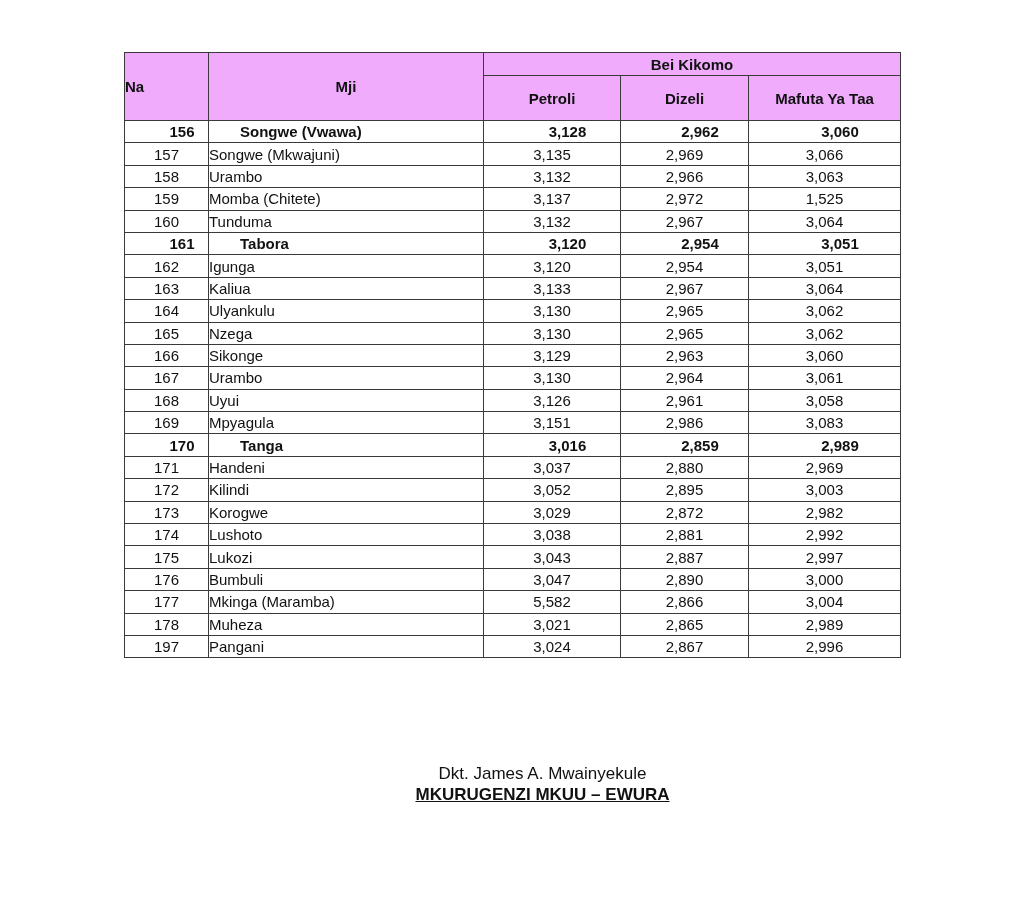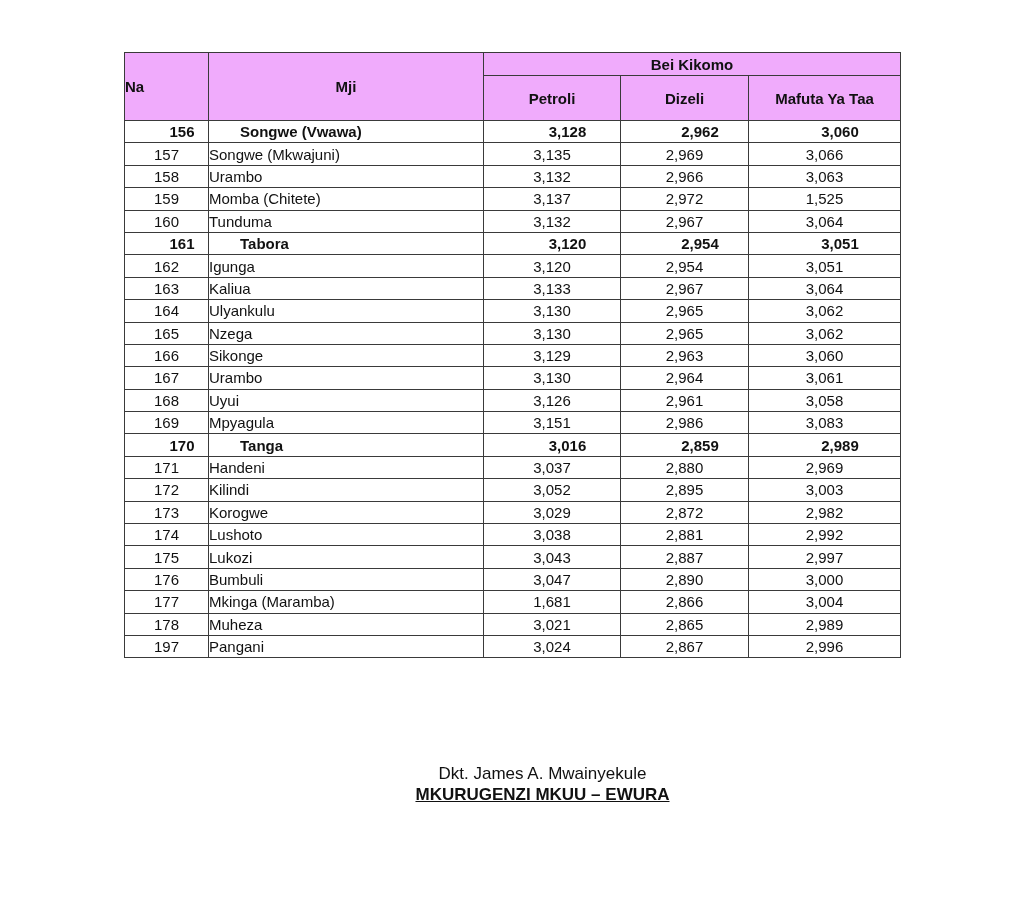--- a/index.html
+++ b/index.html
@@ -201,21 +201,21 @@
       <tr>
         <td class="c-na">176</td>
         <td class="c-mji">Bumbuli</td>
         <td class="c-num">3,047</td>
         <td class="c-num">2,890</td>
         <td class="c-num">3,000</td>
       </tr>
       <tr>
         <td class="c-na">177</td>
         <td class="c-mji">Mkinga (Maramba)</td>
-        <td class="c-num">1,681</td>
+        <td class="c-num">5,582</td>
         <td class="c-num">2,866</td>
         <td class="c-num">3,004</td>
       </tr>
       <tr>
         <td class="c-na">178</td>
         <td class="c-mji">Muheza</td>
         <td class="c-num">3,021</td>
         <td class="c-num">2,865</td>
         <td class="c-num">2,989</td>
       </tr>

